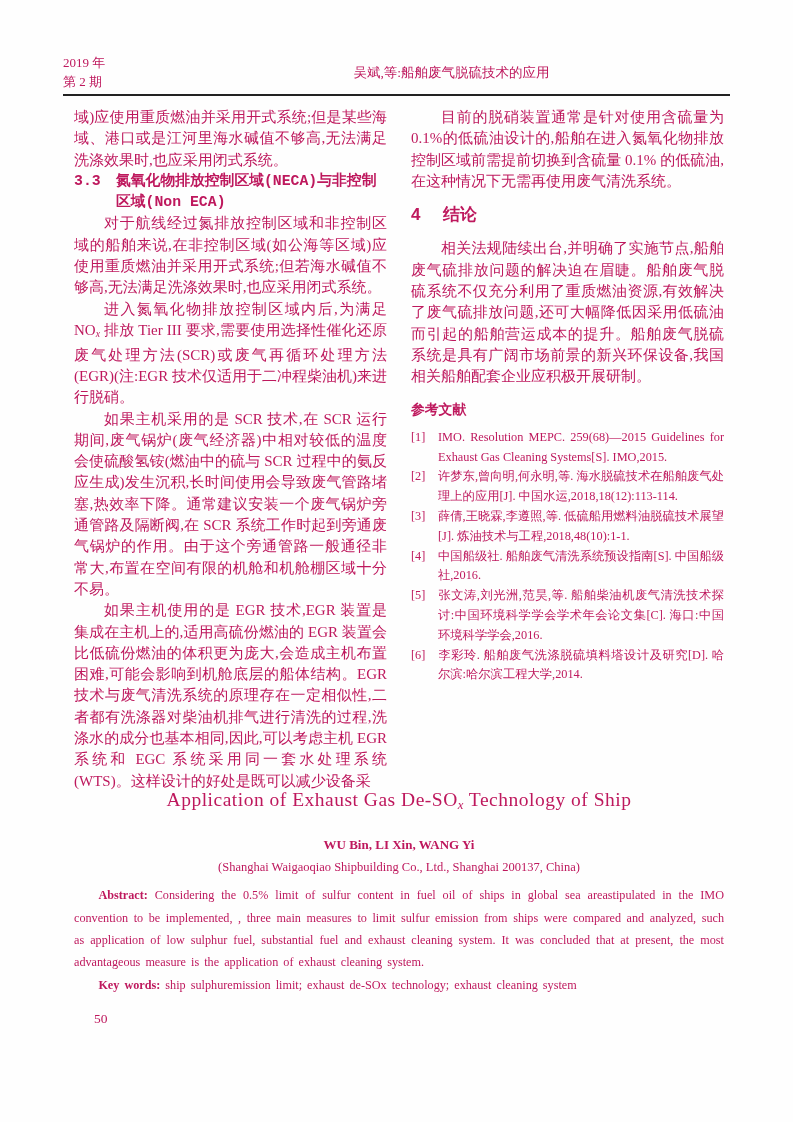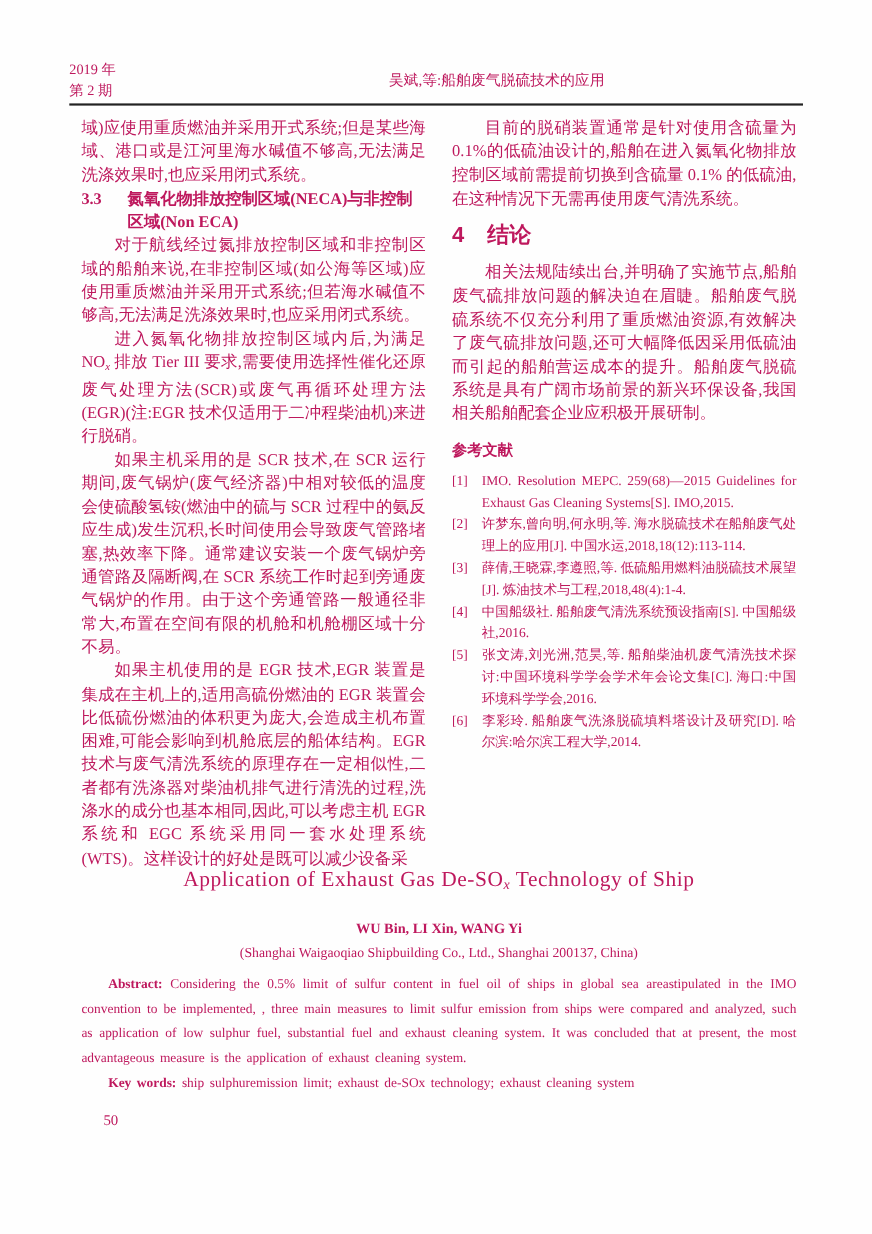--- a/index.html
+++ b/index.html
@@ -45,37 +45,37 @@
   .col {
     width: 313px;
     font-size: 15px;
     line-height: 21.3px;
     text-align: justify;
   }
   .para { text-indent: 2em; }
   .para.flush { text-indent: 0; }
 
   .h33 {
-    font-family: Liberation Serif, serif;
+    font-family: Liberation Mono, monospace;
     font-weight: bold;
     font-size: 14.8px;
     padding-left: 42px;
     text-indent: -42px;
     text-align: left;
   }
   .h33 .num {
     display: inline-block;
     width: 42px;
     text-indent: 0;
   }
 
   .h4 {
     font-family: "Liberation Sans", "DejaVu Sans", sans-serif;
     font-weight: bold;
-    font-size: 20px;
+    font-size: 17px;
     margin: 12px 0 13px 0;
     text-align: left;
   }
   .h4 .num {
     display: inline-block;
     width: 32px;
   }
 
   .refs-heading {
     font-family: "Liberation Sans", "DejaVu Sans", sans-serif;
@@ -178,21 +178,21 @@
       <div class="para">相关法规陆续出台,并明确了实施节点,船舶废气硫排放问题的解决迫在眉睫。船舶废气脱硫系统不仅充分利用了重质燃油资源,有效解决了废气硫排放问题,还可大幅降低因采用低硫油而引起的船舶营运成本的提升。船舶废气脱硫系统是具有广阔市场前景的新兴环保设备,我国相关船舶配套企业应积极开展研制。</div>
       <div class="refs-heading">参考文献</div>
 
       <div class="ref">
         <span class="num">[1]</span><span>IMO. Resolution MEPC. 259(68)—2015 Guidelines for Exhaust Gas Cleaning Systems[S]. IMO,2015.</span>
       </div>
       <div class="ref">
         <span class="num">[2]</span><span>许梦东,曾向明,何永明,等. 海水脱硫技术在船舶废气处理上的应用[J]. 中国水运,2018,18(12):113-114.</span>
       </div>
       <div class="ref">
-        <span class="num">[3]</span><span>薛倩,王晓霖,李遵照,等. 低硫船用燃料油脱硫技术展望[J]. 炼油技术与工程,2018,48(4):1-4.</span>
+        <span class="num">[3]</span><span>薛倩,王晓霖,李遵照,等. 低硫船用燃料油脱硫技术展望[J]. 炼油技术与工程,2018,48(10):1-1.</span>
       </div>
       <div class="ref">
         <span class="num">[4]</span><span>中国船级社. 船舶废气清洗系统预设指南[S]. 中国船级社,2016.</span>
       </div>
       <div class="ref">
         <span class="num">[5]</span><span>张文涛,刘光洲,范昊,等. 船舶柴油机废气清洗技术探讨:中国环境科学学会学术年会论文集[C]. 海口:中国环境科学学会,2016.</span>
       </div>
       <div class="ref">
         <span class="num">[6]</span><span>李彩玲. 船舶废气洗涤脱硫填料塔设计及研究[D]. 哈尔滨:哈尔滨工程大学,2014.</span>
       </div>

